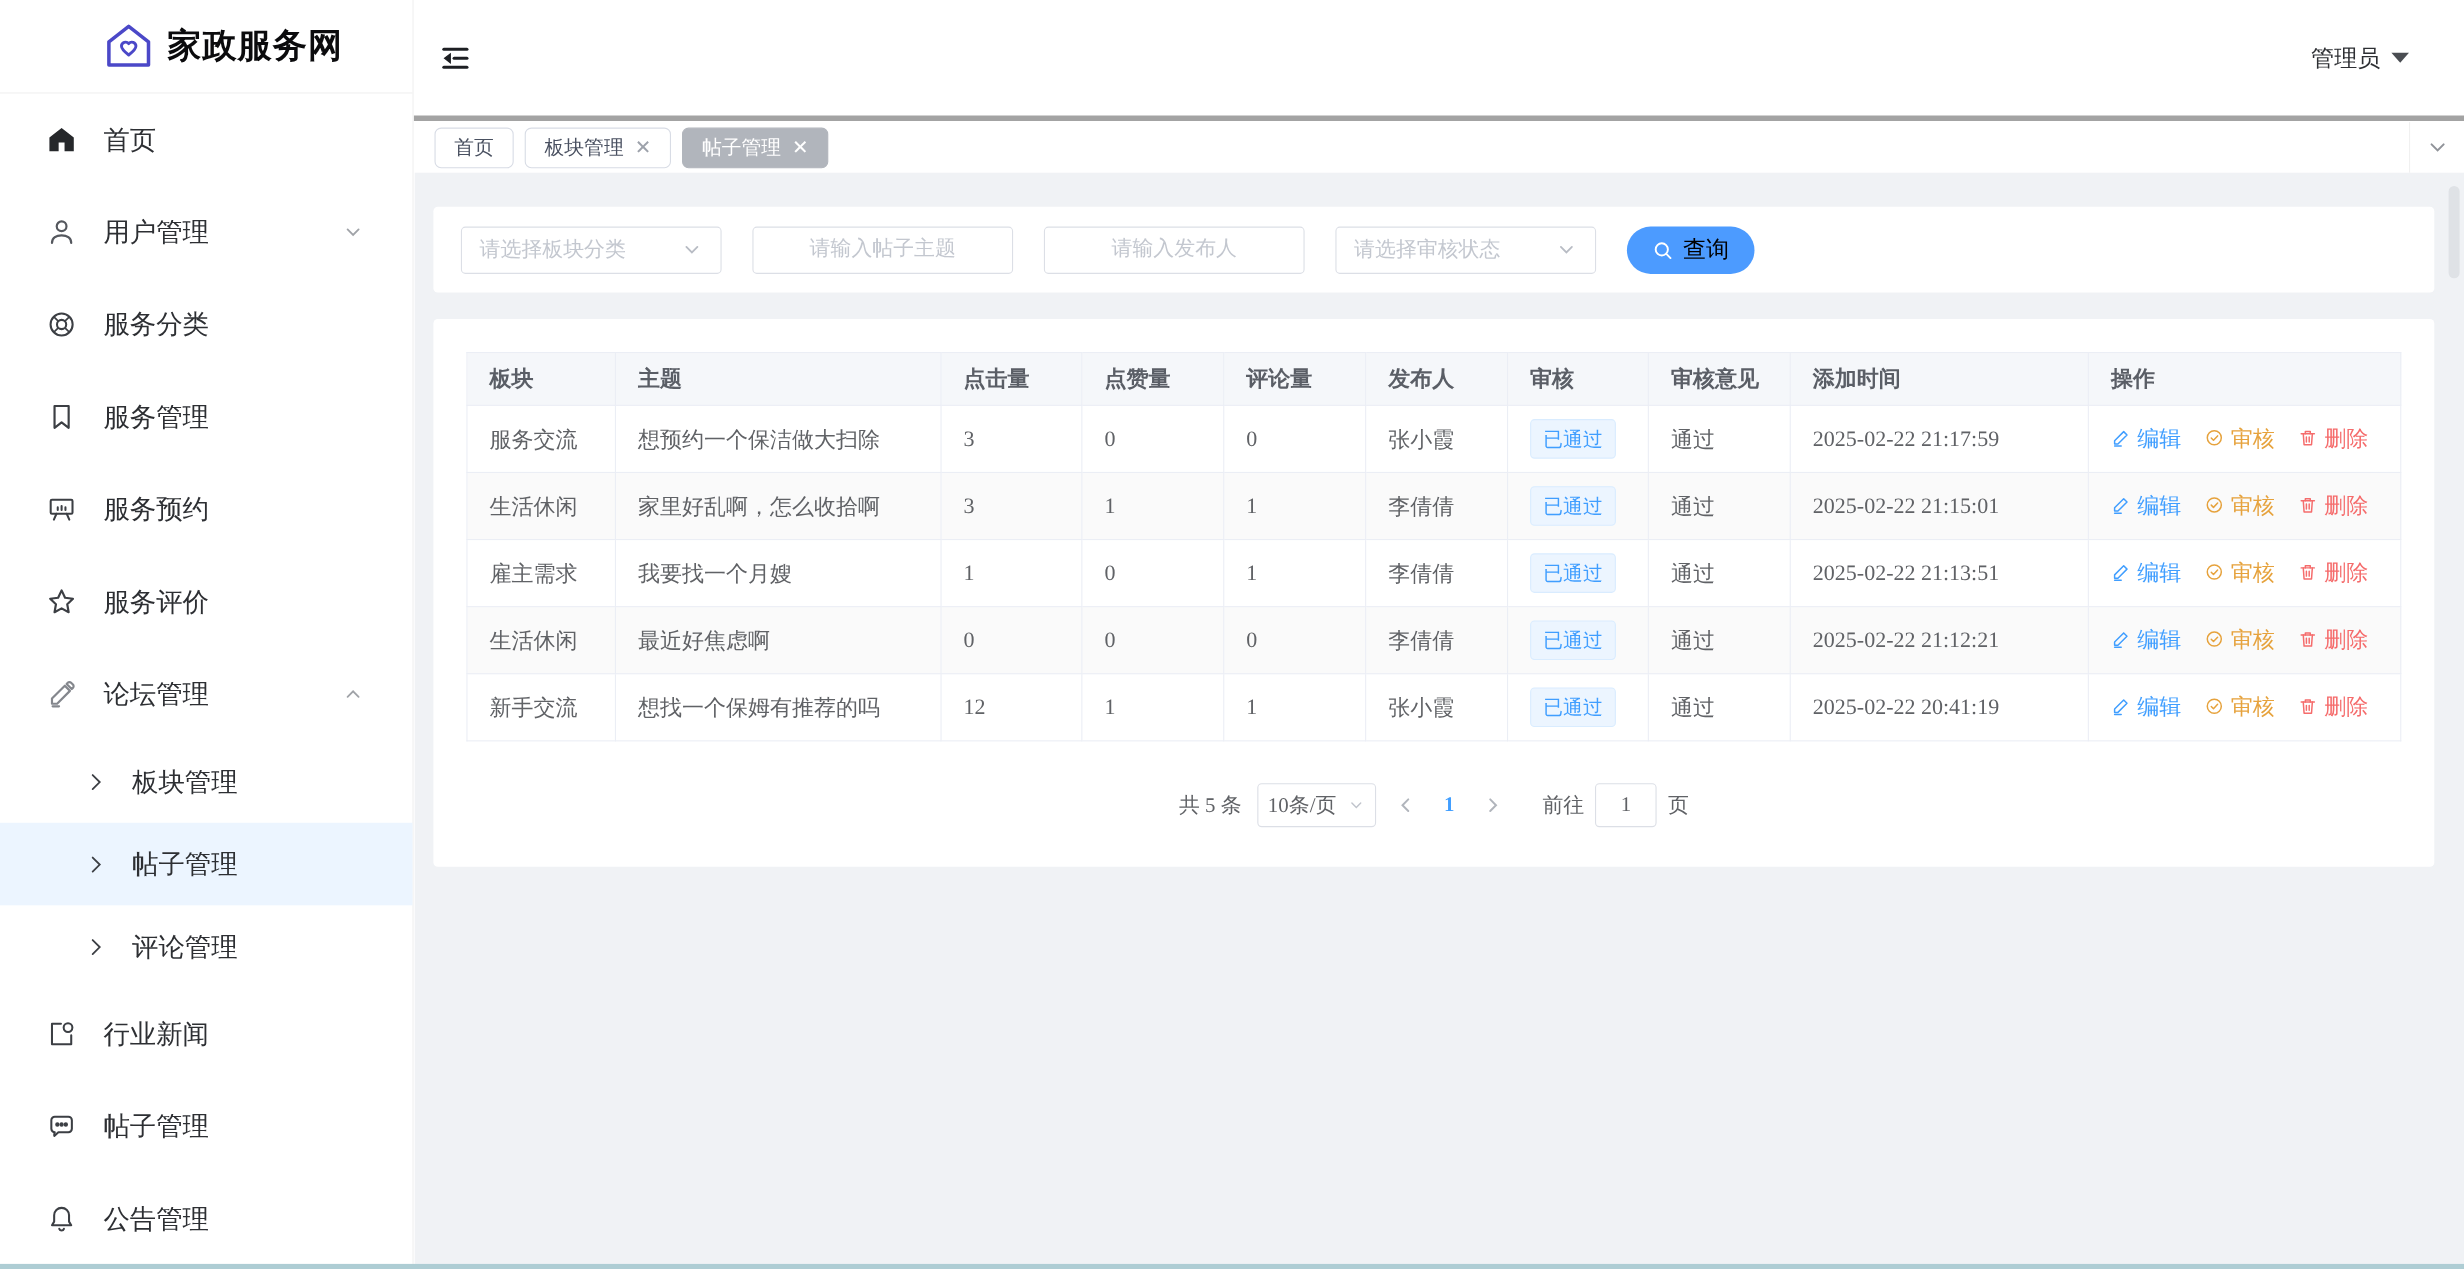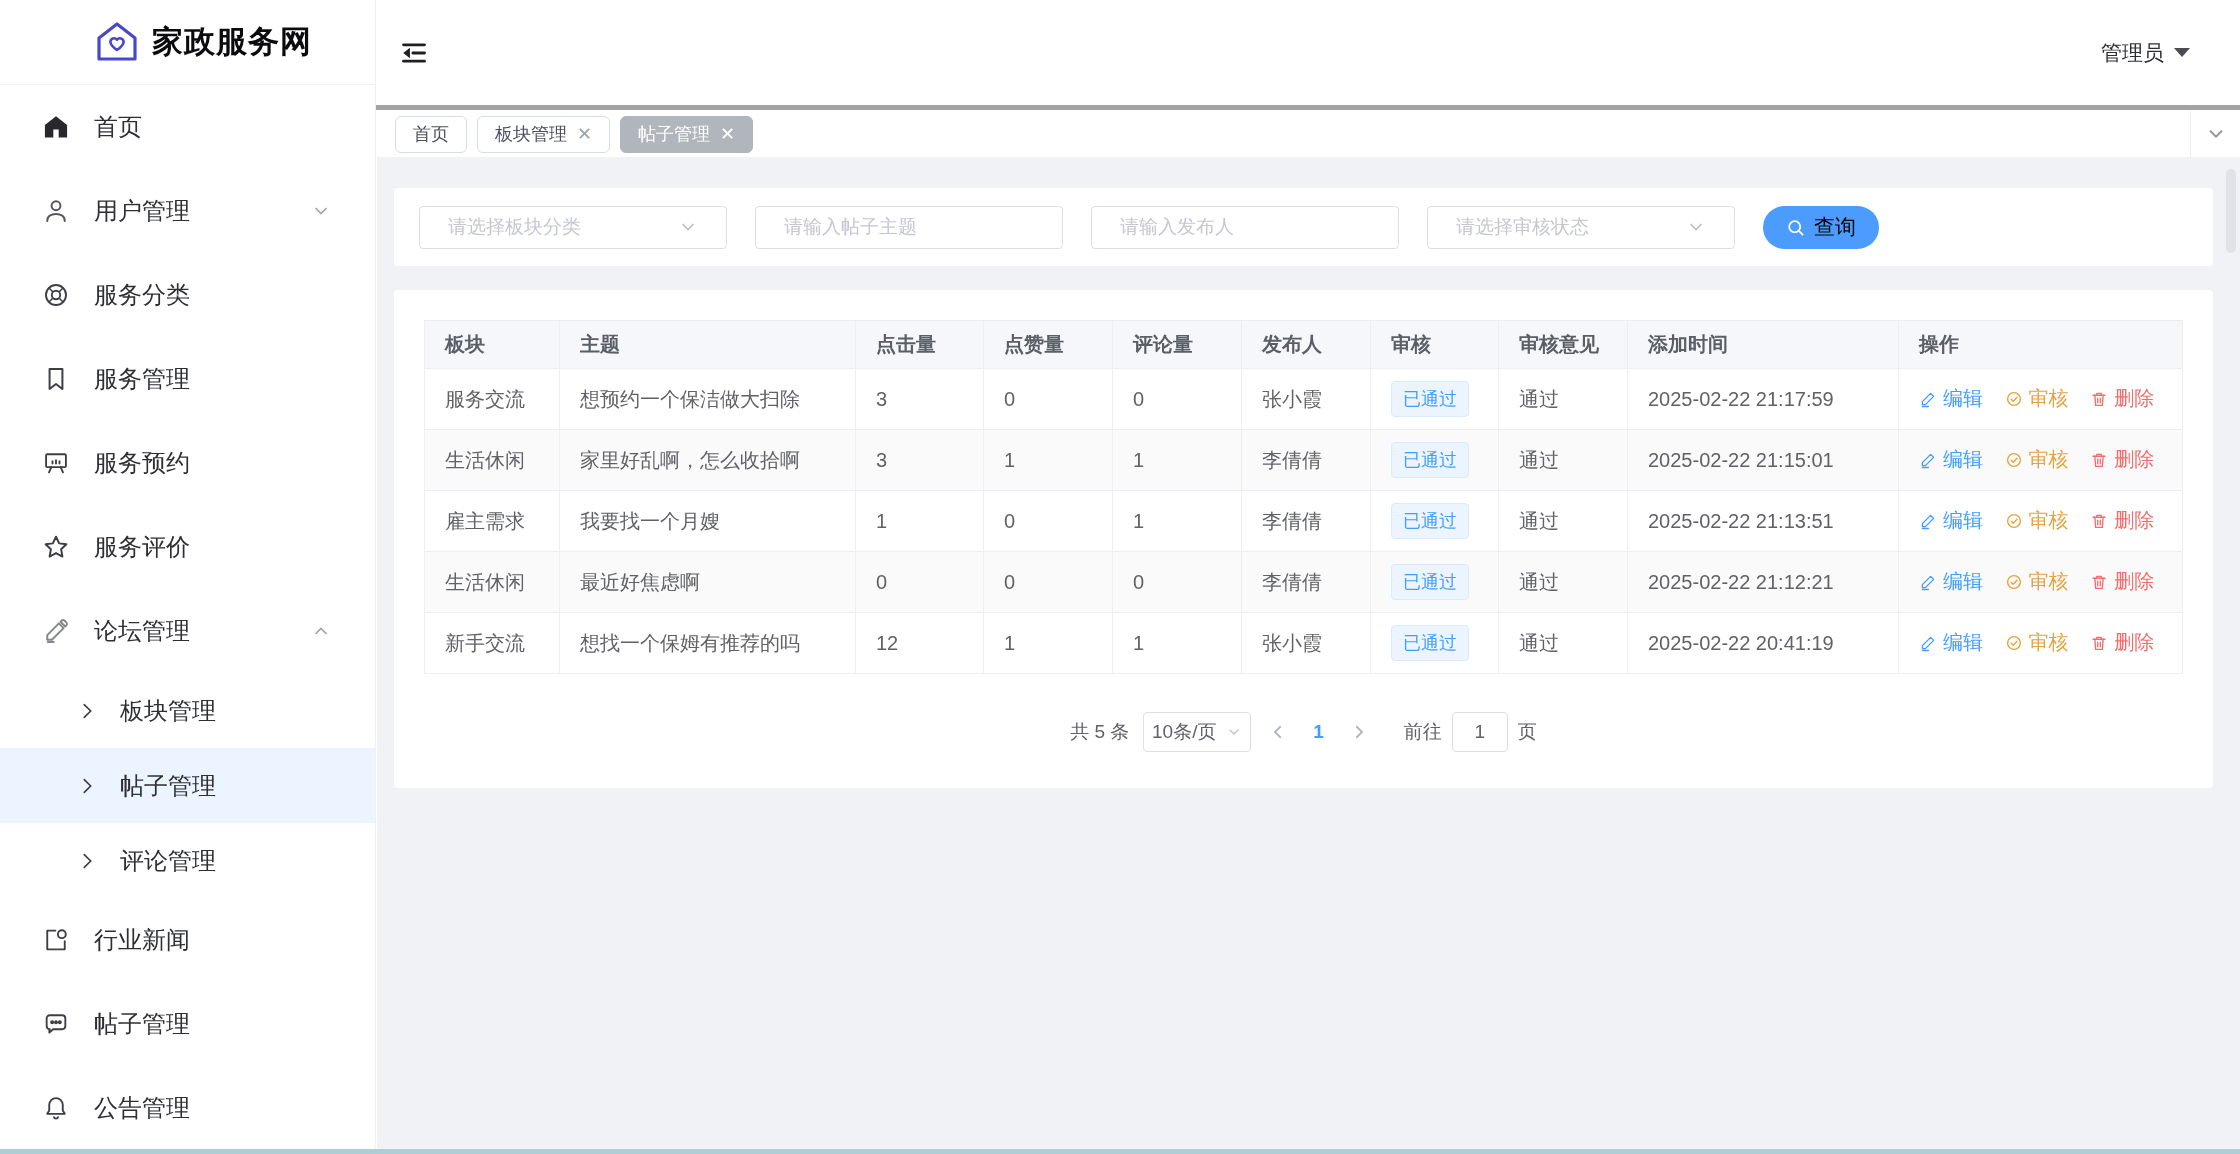--- a/index.html
+++ b/index.html
@@ -41,30 +41,30 @@
   .tab .x { font-size:18px; line-height:1; color:#9da2ab; }
   .tab.active .x { color:#fff; }
   .tab-more { position:absolute; right:0; top:0; width:50px; height:46px; background:#fff;
     border-left:1px solid #f0f0f0; display:flex; align-items:center; justify-content:center; cursor:pointer; }
 
   
   .content { position:absolute; left:377px; right:0; top:157px; bottom:5px; background:#f0f2f5;
     padding:31px 27px 0 17px; }
   .filter-card { background:#fff; border-radius:4px; height:78px; display:flex; align-items:center;
     padding-left:25px; gap:28px; margin-bottom:24px; }
-  .fbox { width:308px; height:43px; border:1px solid #dcdfe6; border-radius:4px; background:#fff;
-    display:flex; align-items:center; padding:0 28px; font-size:19px; color:#c3c7cf; cursor:pointer; }
+  .fbox { width:237px; height:43px; border:1px solid #dcdfe6; border-radius:4px; background:#fff;
+    display:flex; align-items:center; padding:0 16px; font-size:19px; color:#c3c7cf; cursor:pointer;text-align:center; }
   .fbox .grow { flex:1; }
   input.fbox { color:#606266; cursor:text; }
   input.fbox::placeholder { color:#c3c7cf; opacity:1; }
   .search-btn { height:43px; border:none; border-radius:22px; background:#4c9bff; color:#000000;
     display:inline-flex; align-items:center; gap:9px; padding:0 23px; font-size:21px; cursor:pointer;
     font-family:inherit; }
 
-  .table-card { background:#fff; border-radius:4px; padding:30px 30px 0; height:498px; }
+  .table-card { background:#fff; border-radius:4px; padding:30px 30px 0; height:498px;font-family:Liberation Serif, serif; }
   table { width:100%; border-collapse:collapse; font-size:20px; color:#606266; table-layout:fixed; }
   th { background:#f5f7fa; font-weight:bold; color:#5a5e66; height:48px; text-align:left;
     padding:0 20px; border:1px solid #ebeef5; }
   td { height:61px; padding:0 20px; border:1px solid #ebeef5; background:#fff; }
   tr.stripe td { background:#fafafa; }
   .badge { display:inline-block; padding:5px 11px; border-radius:4px; background:#ecf5ff;
     border:1px solid #d9ecff; color:#409eff; font-size:18px; }
   .ops { white-space:nowrap; }
   .op { display:inline-flex; align-items:center; gap:6px; margin-right:16px; font-size:20px;
     cursor:pointer; text-decoration:none; }

